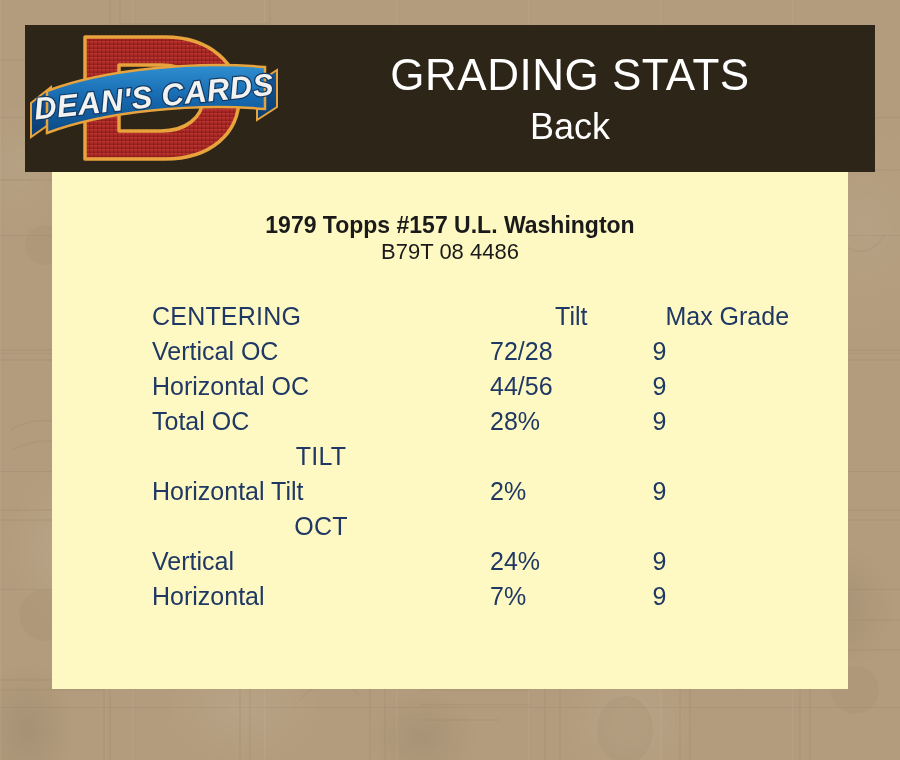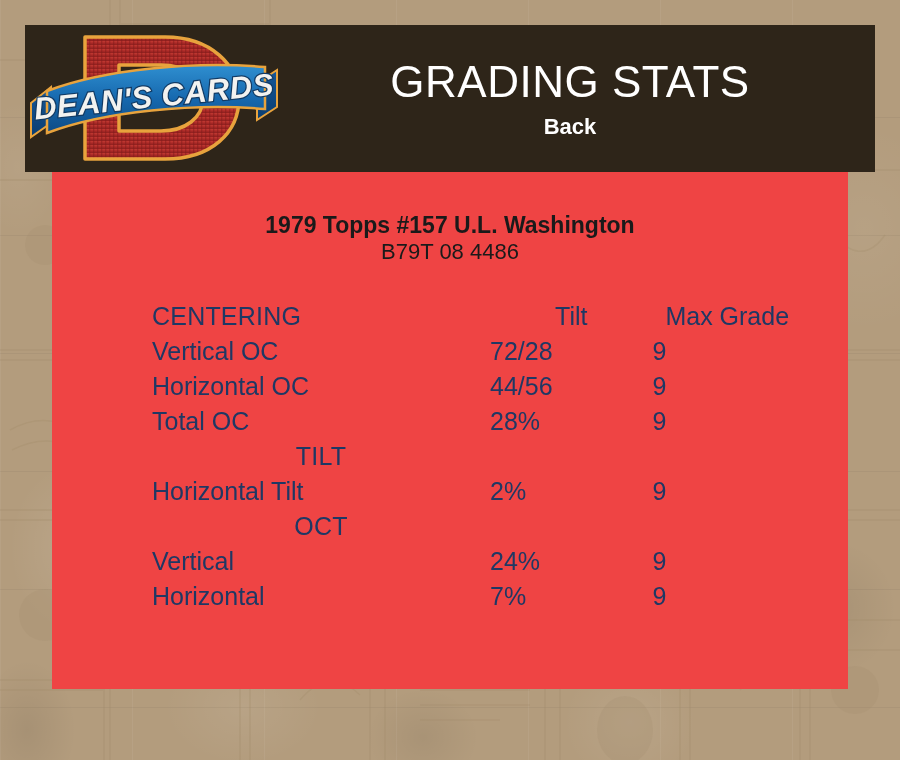--- a/index.html
+++ b/index.html
@@ -71,33 +71,33 @@
     color: #ffffff;
     padding-right: 20px;
     line-height: 1;
   }
   .header-title {
     font-size: 44px;
     letter-spacing: 0.5px;
     font-weight: 400;
   }
   .header-subtitle {
-    font-size: 22px;
+    font-size: 36px;
     margin-top: 12px;
-    font-weight: 700;
+    font-weight: 400;
   }
 
   
   .panel {
     position: absolute;
     left: 52px;
     top: 172px;
     width: 796px;
     height: 517px;
-    background: #ef4444;
+    background: #fef9c3;
     z-index: 1;
   }
 
   .card-title {
     text-align: center;
     font-size: 23px;
     font-weight: bold;
     color: #1a1a1a;
     margin-top: 40px;
   }

